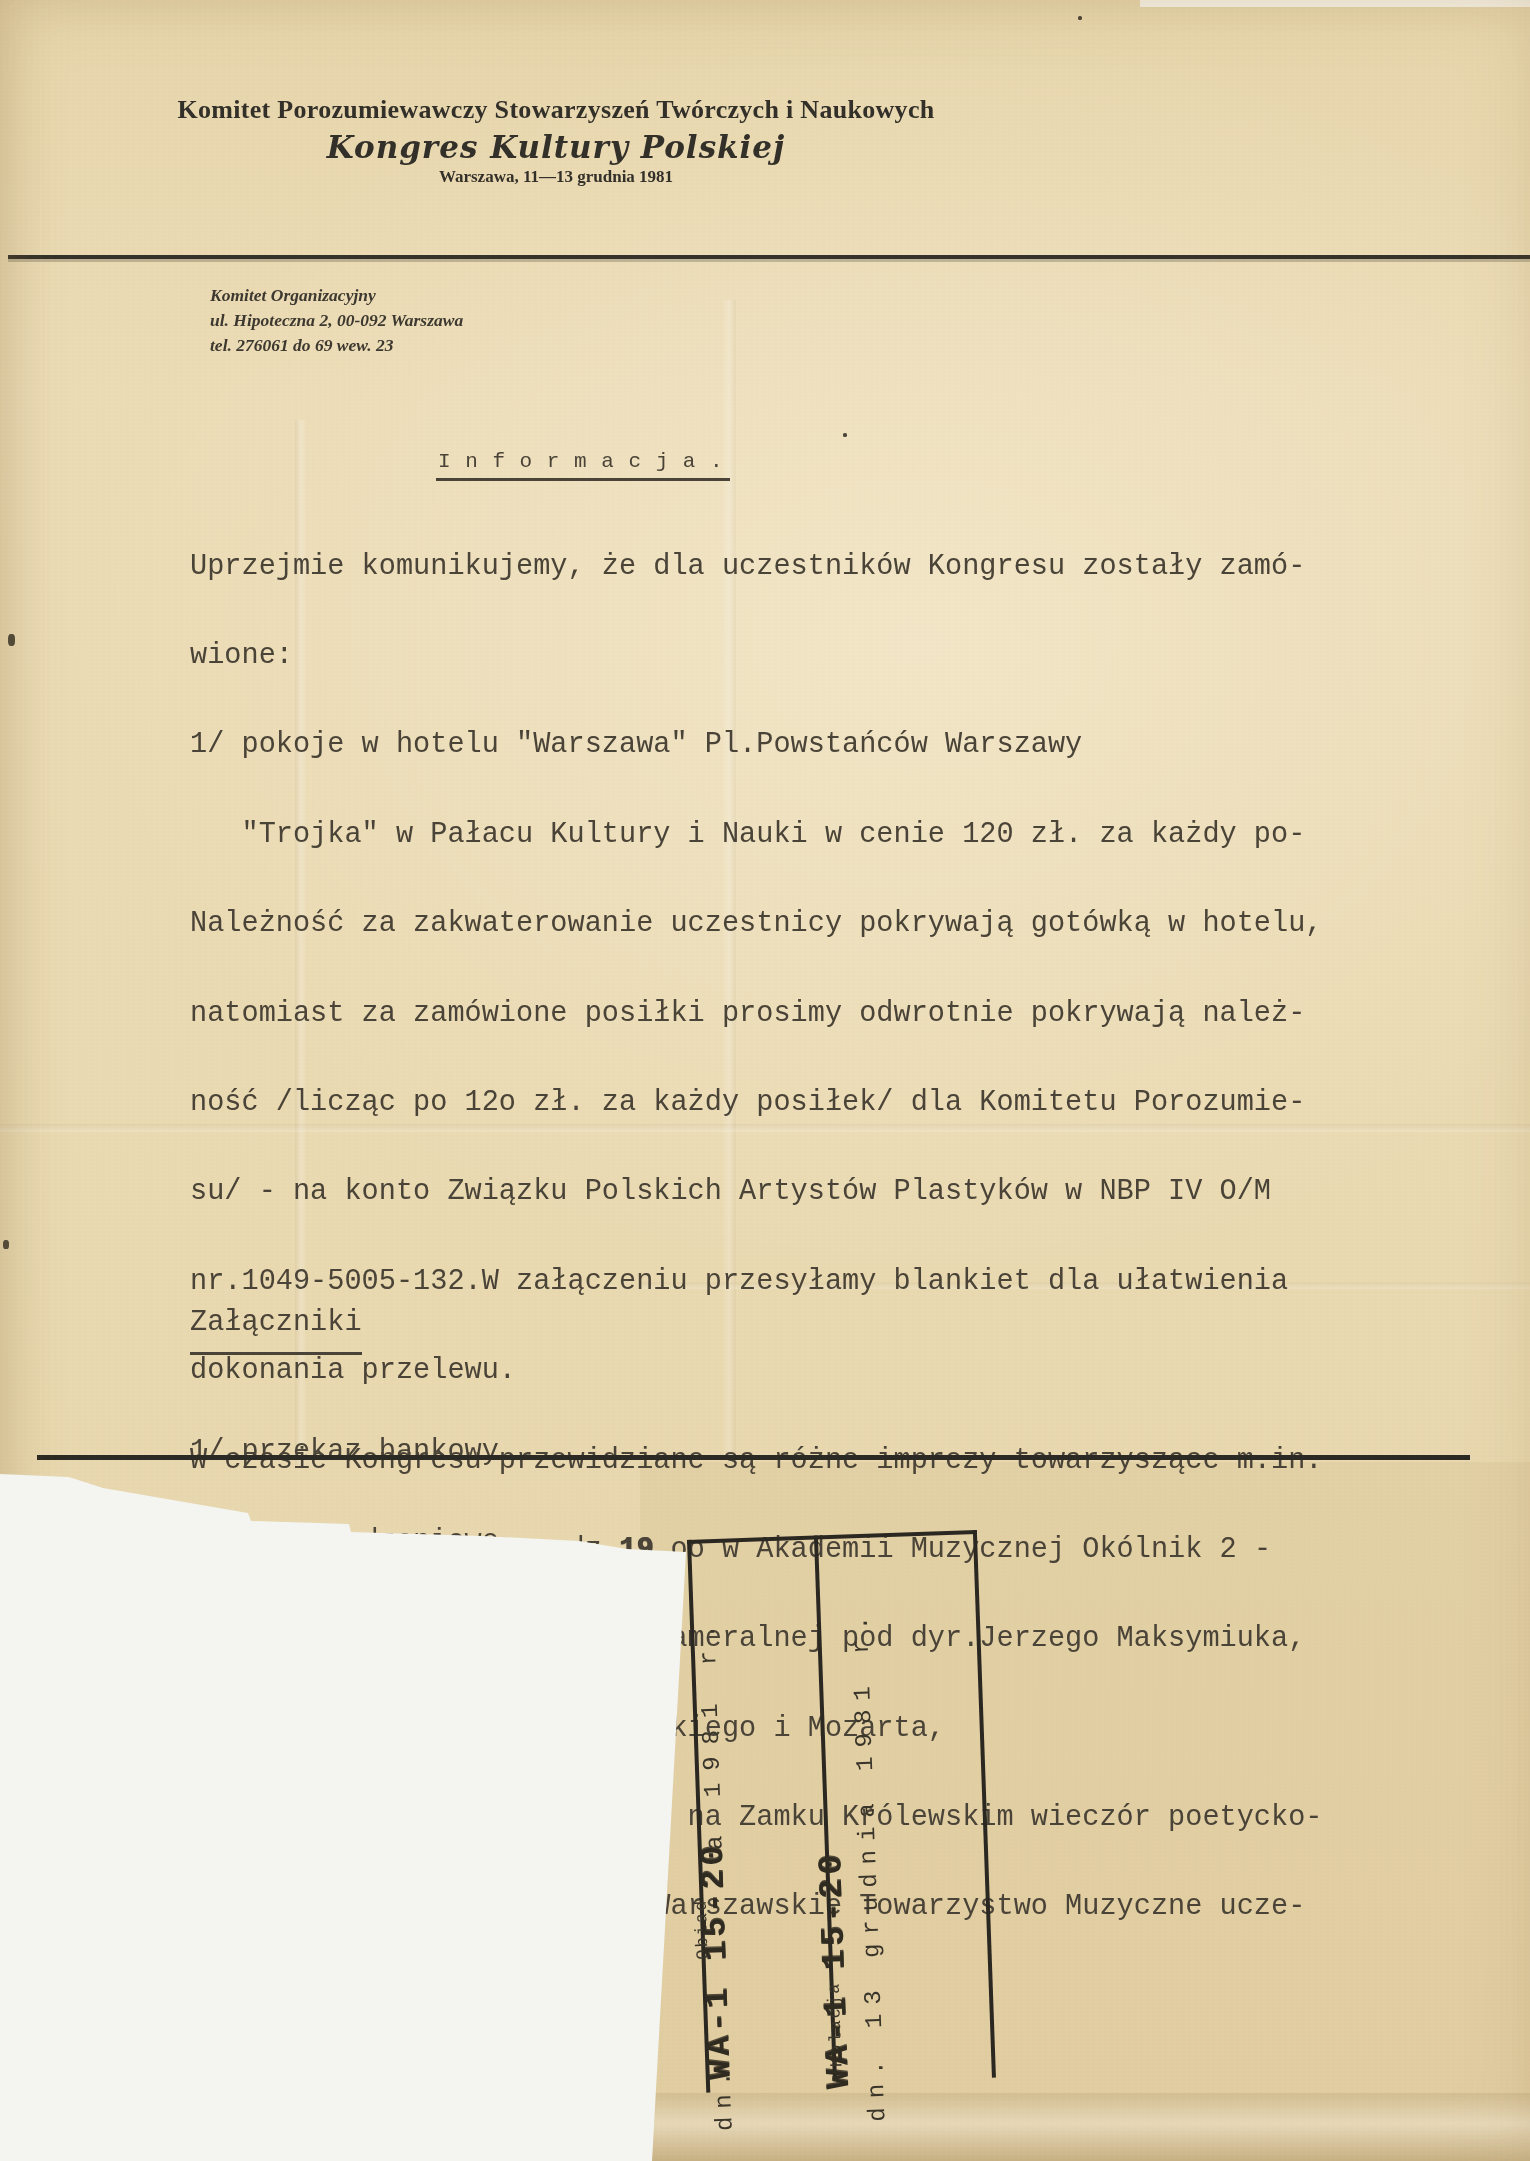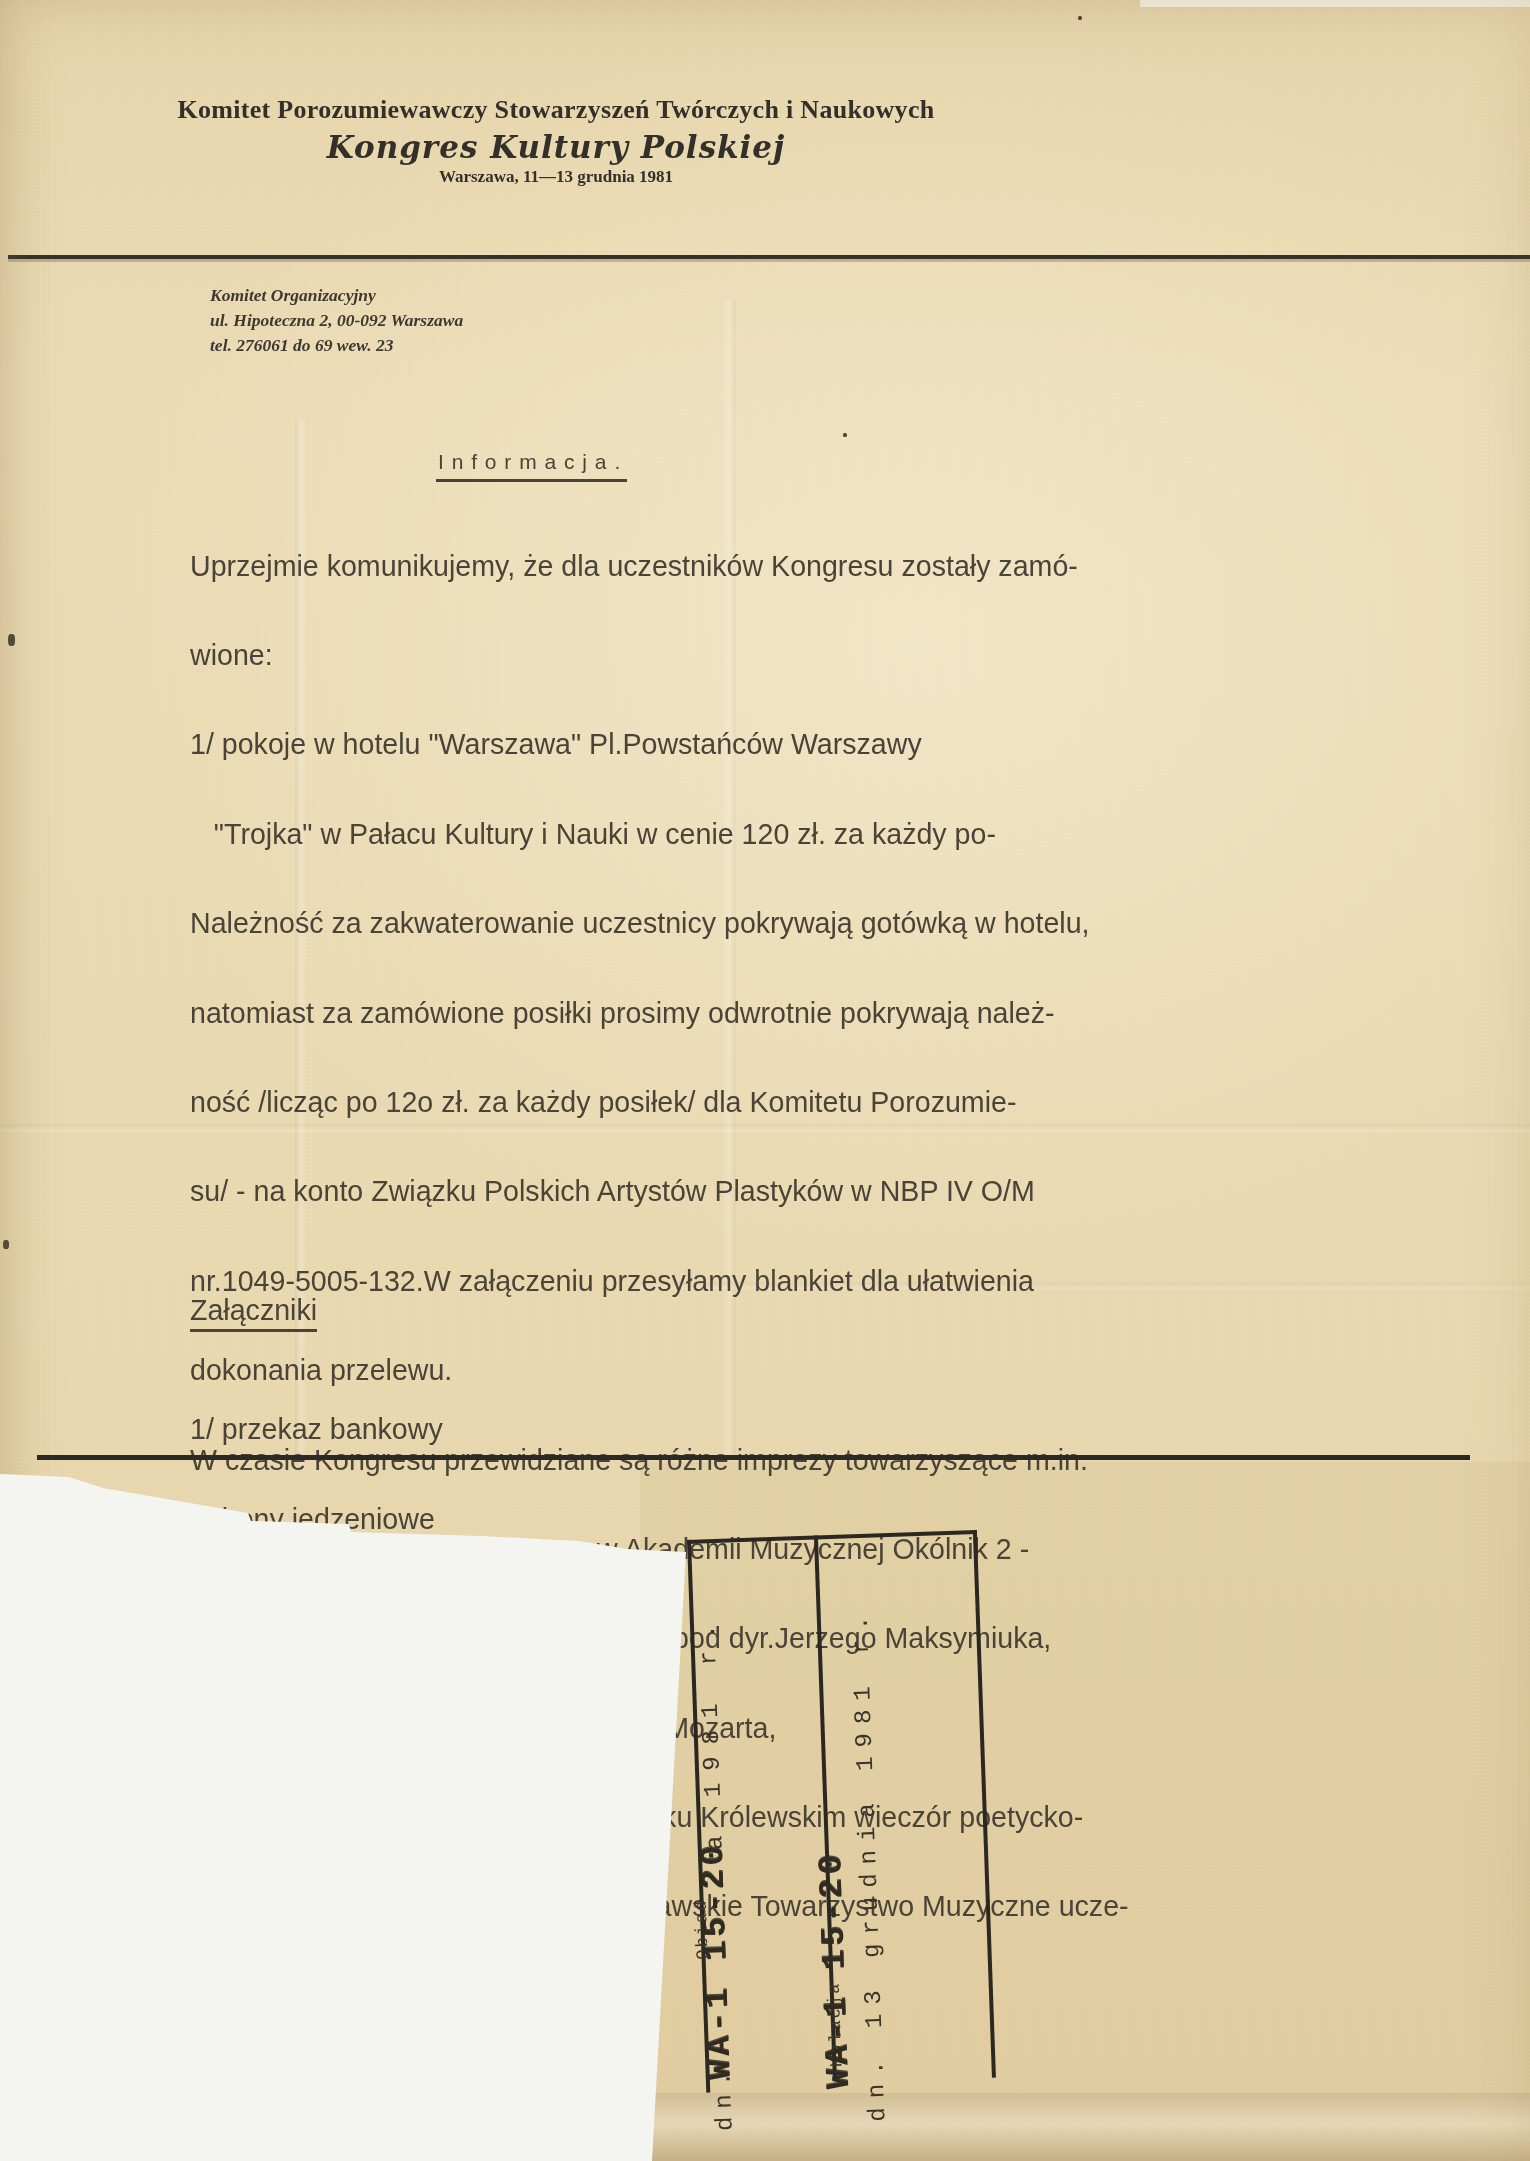--- a/index.html
+++ b/index.html
@@ -44,28 +44,28 @@
   .hdr-line1{font-family:"Liberation Serif", serif;font-weight:700;font-size:26px;letter-spacing:.3px;}
   .hdr-title{font-family:"DejaVu Serif","Liberation Serif",serif;font-style:italic;font-weight:700;
     font-size:31px;margin-top:4px;letter-spacing:1px;}
   .hdr-date{font-family:"Liberation Serif", serif;font-weight:700;font-size:17px;margin-top:2px;}
   .rule-top{position:absolute;left:8px;top:255px;width:1522px;height:4px;background:#35322b;
     box-shadow:0 3px 0 rgba(53,50,43,.25);}
   .org{position:absolute;left:210px;top:283px;font-family:"Liberation Serif",serif;
     font-style:italic;font-weight:700;font-size:17.5px;line-height:25px;color:#3d3930;}
 
   
-  .mono{font-family:Liberation Sans, sans-serif;color:#4a4337;}
+  .mono{font-family:Liberation Mono, monospace;color:#4a4337;}
   .letter-heading{position:absolute;left:436px;top:450px;font-size:21px;letter-spacing:1px;
     border-bottom:3px solid #4a4337;padding:0 6px 5px 2px;}
   .typed{position:absolute;left:190px;top:492px;font-size:28.6px;line-height:29.8px;white-space:pre;}
   .typed .tl{height:29.8px;}
   .ov{font-weight:700;text-shadow:1px 0 #4a4337, 0 1px rgba(74,67,55,.6);}
   .attachments{position:absolute;left:190px;top:1294px;font-size:28.6px;}
-  .att-head{display:inline-block;border-bottom:3px solid #4a4337;padding-bottom:2px;}
+  .att-head{display:inline-block;border-bottom:3px solid #4a4337;padding-bottom:13px;margin-top:12px;}
   .att-items{margin-top:22px;line-height:30px;white-space:pre;}
   .rule-bottom{position:absolute;left:37px;top:1455px;width:1433px;height:5px;background:#2c2a24;}
 
   
   .ticket-box{position:absolute;left:687px;top:1540px;width:290px;height:553px;
     transform:rotate(-2deg);transform-origin:0 0;color:#3a352a;}
   .tb-top{position:absolute;left:0;top:0;width:290px;height:4px;background:#2b2822;}
   .tb-left{position:absolute;left:0;top:0;width:4px;height:553px;background:#2b2822;}
   .tb-div{position:absolute;left:127px;top:0;width:4px;height:542px;background:#2b2822;}
   .tb-right{position:absolute;left:286px;top:0;width:4px;height:548px;background:#2b2822;}

